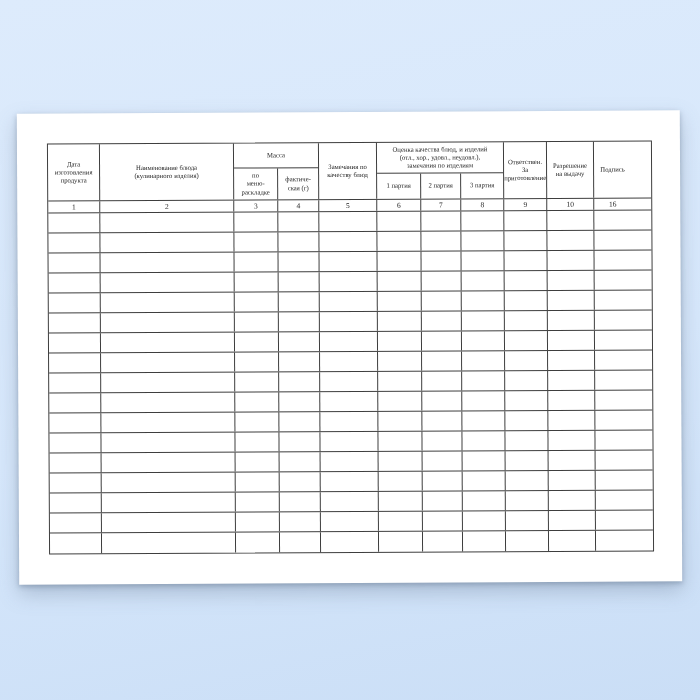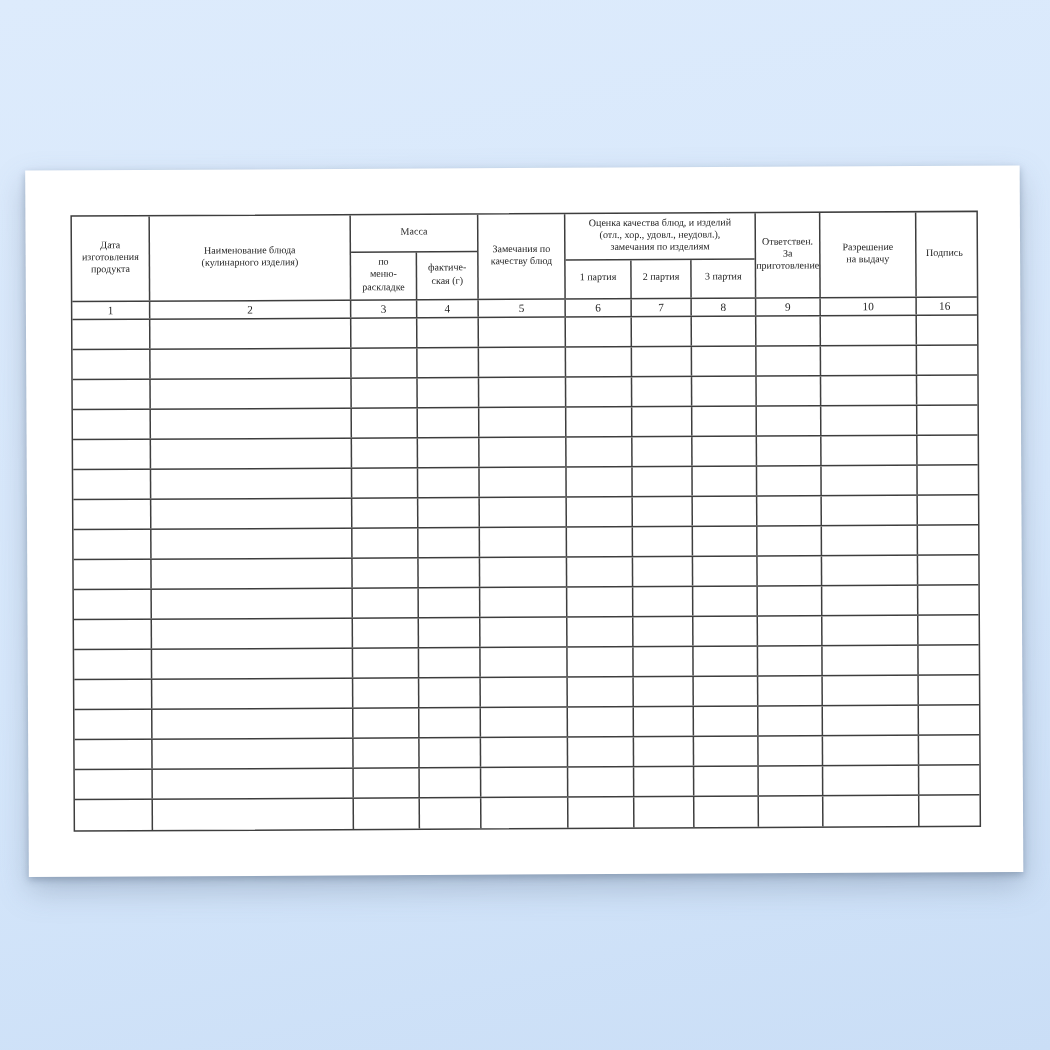--- a/index.html
+++ b/index.html
@@ -20,21 +20,21 @@
   }
   .tbl {
     position: absolute;
     left: 30px; top: 30px;
     width: 605px;
     border: 1px solid #3e3e3e;
   }
   .row { display: flex; }
   .cell { border-right: 1px solid #3e3e3e; }
   .w1{width:52px}.w2{width:134px}.w3{width:44px}.w4{width:41px}.w5{width:58px}
-  .w6{width:44px}.w7{width:40px}.w8{width:43px}.w9{width:43px}.w10{width:64px}
+  .w6{width:44px}.w7{width:40px}.w8{width:43px}.w9{width:43px}.w10{width:47px}
   .w11{width:37px;border-right:none}
 
   .hdr { height: 56px; }
   .hcell {
     display: flex; align-items: center; justify-content: center;
     text-align: center; font-size: 6.7px; line-height: 8.2px;
     white-space: pre-line; border-right: 1px solid #3e3e3e;
     overflow: hidden;
   }
   .hcell.lastcol { border-right: none; }

